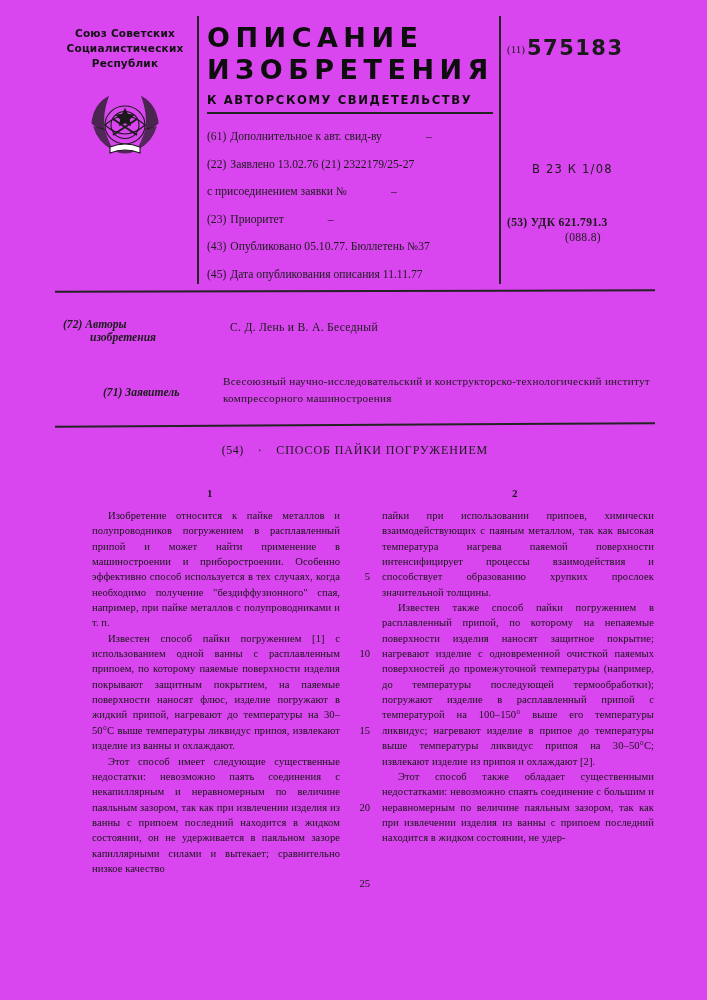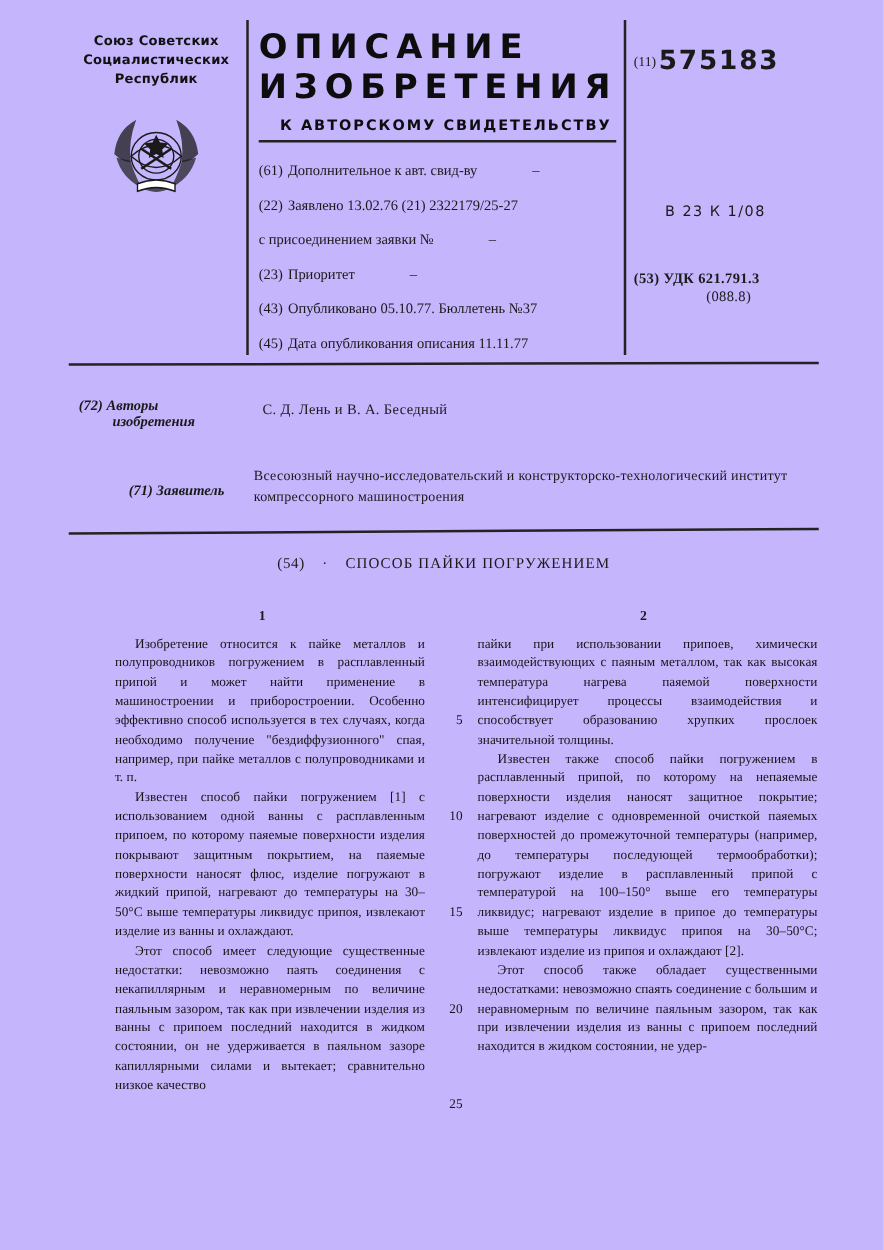--- a/index.html
+++ b/index.html
@@ -14,21 +14,21 @@
     font-family: "Liberation Serif", serif;
     color: #1a1a1a;
     overflow: hidden;
   }
 
   .page {
     position: absolute;
     left: 0; top: 0;
     width: 707px;
     height: 1000px;
-    background: #c4b5fd;
+    background: #d946ef;
   }
 
   
   .top-block {
     position: absolute;
     left: 55px;
     top: 14px;
     width: 600px;
     height: 280px;
   }
@@ -101,21 +101,20 @@
     line-height: 32px;
     color: #0d0d0d;
   }
   .t-line3 {
     font-family: "DejaVu Sans", sans-serif;
     font-weight: bold;
     font-size: 11.6px;
     letter-spacing: 1.6px;
     margin-top: 7px;
     color: #0d0d0d;
-    margin-left: 17px;
   }
   .title-rule {
     margin-top: 5px;
     width: 286px;
     height: 1.6px;
     background: #232323;
   }
 
   
   .patnum {
@@ -217,20 +216,21 @@
   }
   .field-label .sub {
     display: block;
     margin-left: 27px;
     font-weight: bold;
   }
   .field-value {
     position: absolute;
     font-family: "Liberation Serif", serif;
     letter-spacing: 0.3px;
+    margin-left: 20px;
   }
 
   .authors-lbl { left: 8px; top: 0px; }
   .authors-val { left: 155px; top: 3px; font-size: 11.6px; }
 
   .applicant-lbl { left: 8px; top: 68px; padding-left: 40px; }
   .applicant-val {
     left: 148px;
     top: 55px;
     width: 480px;

